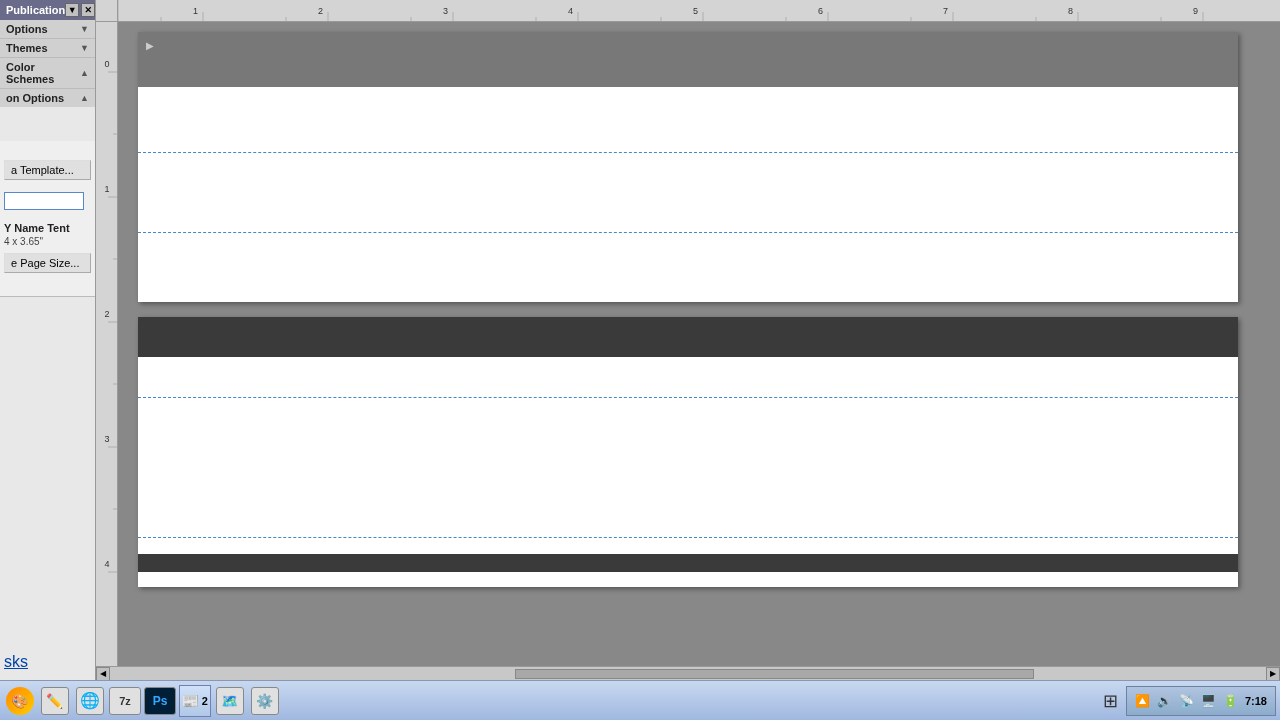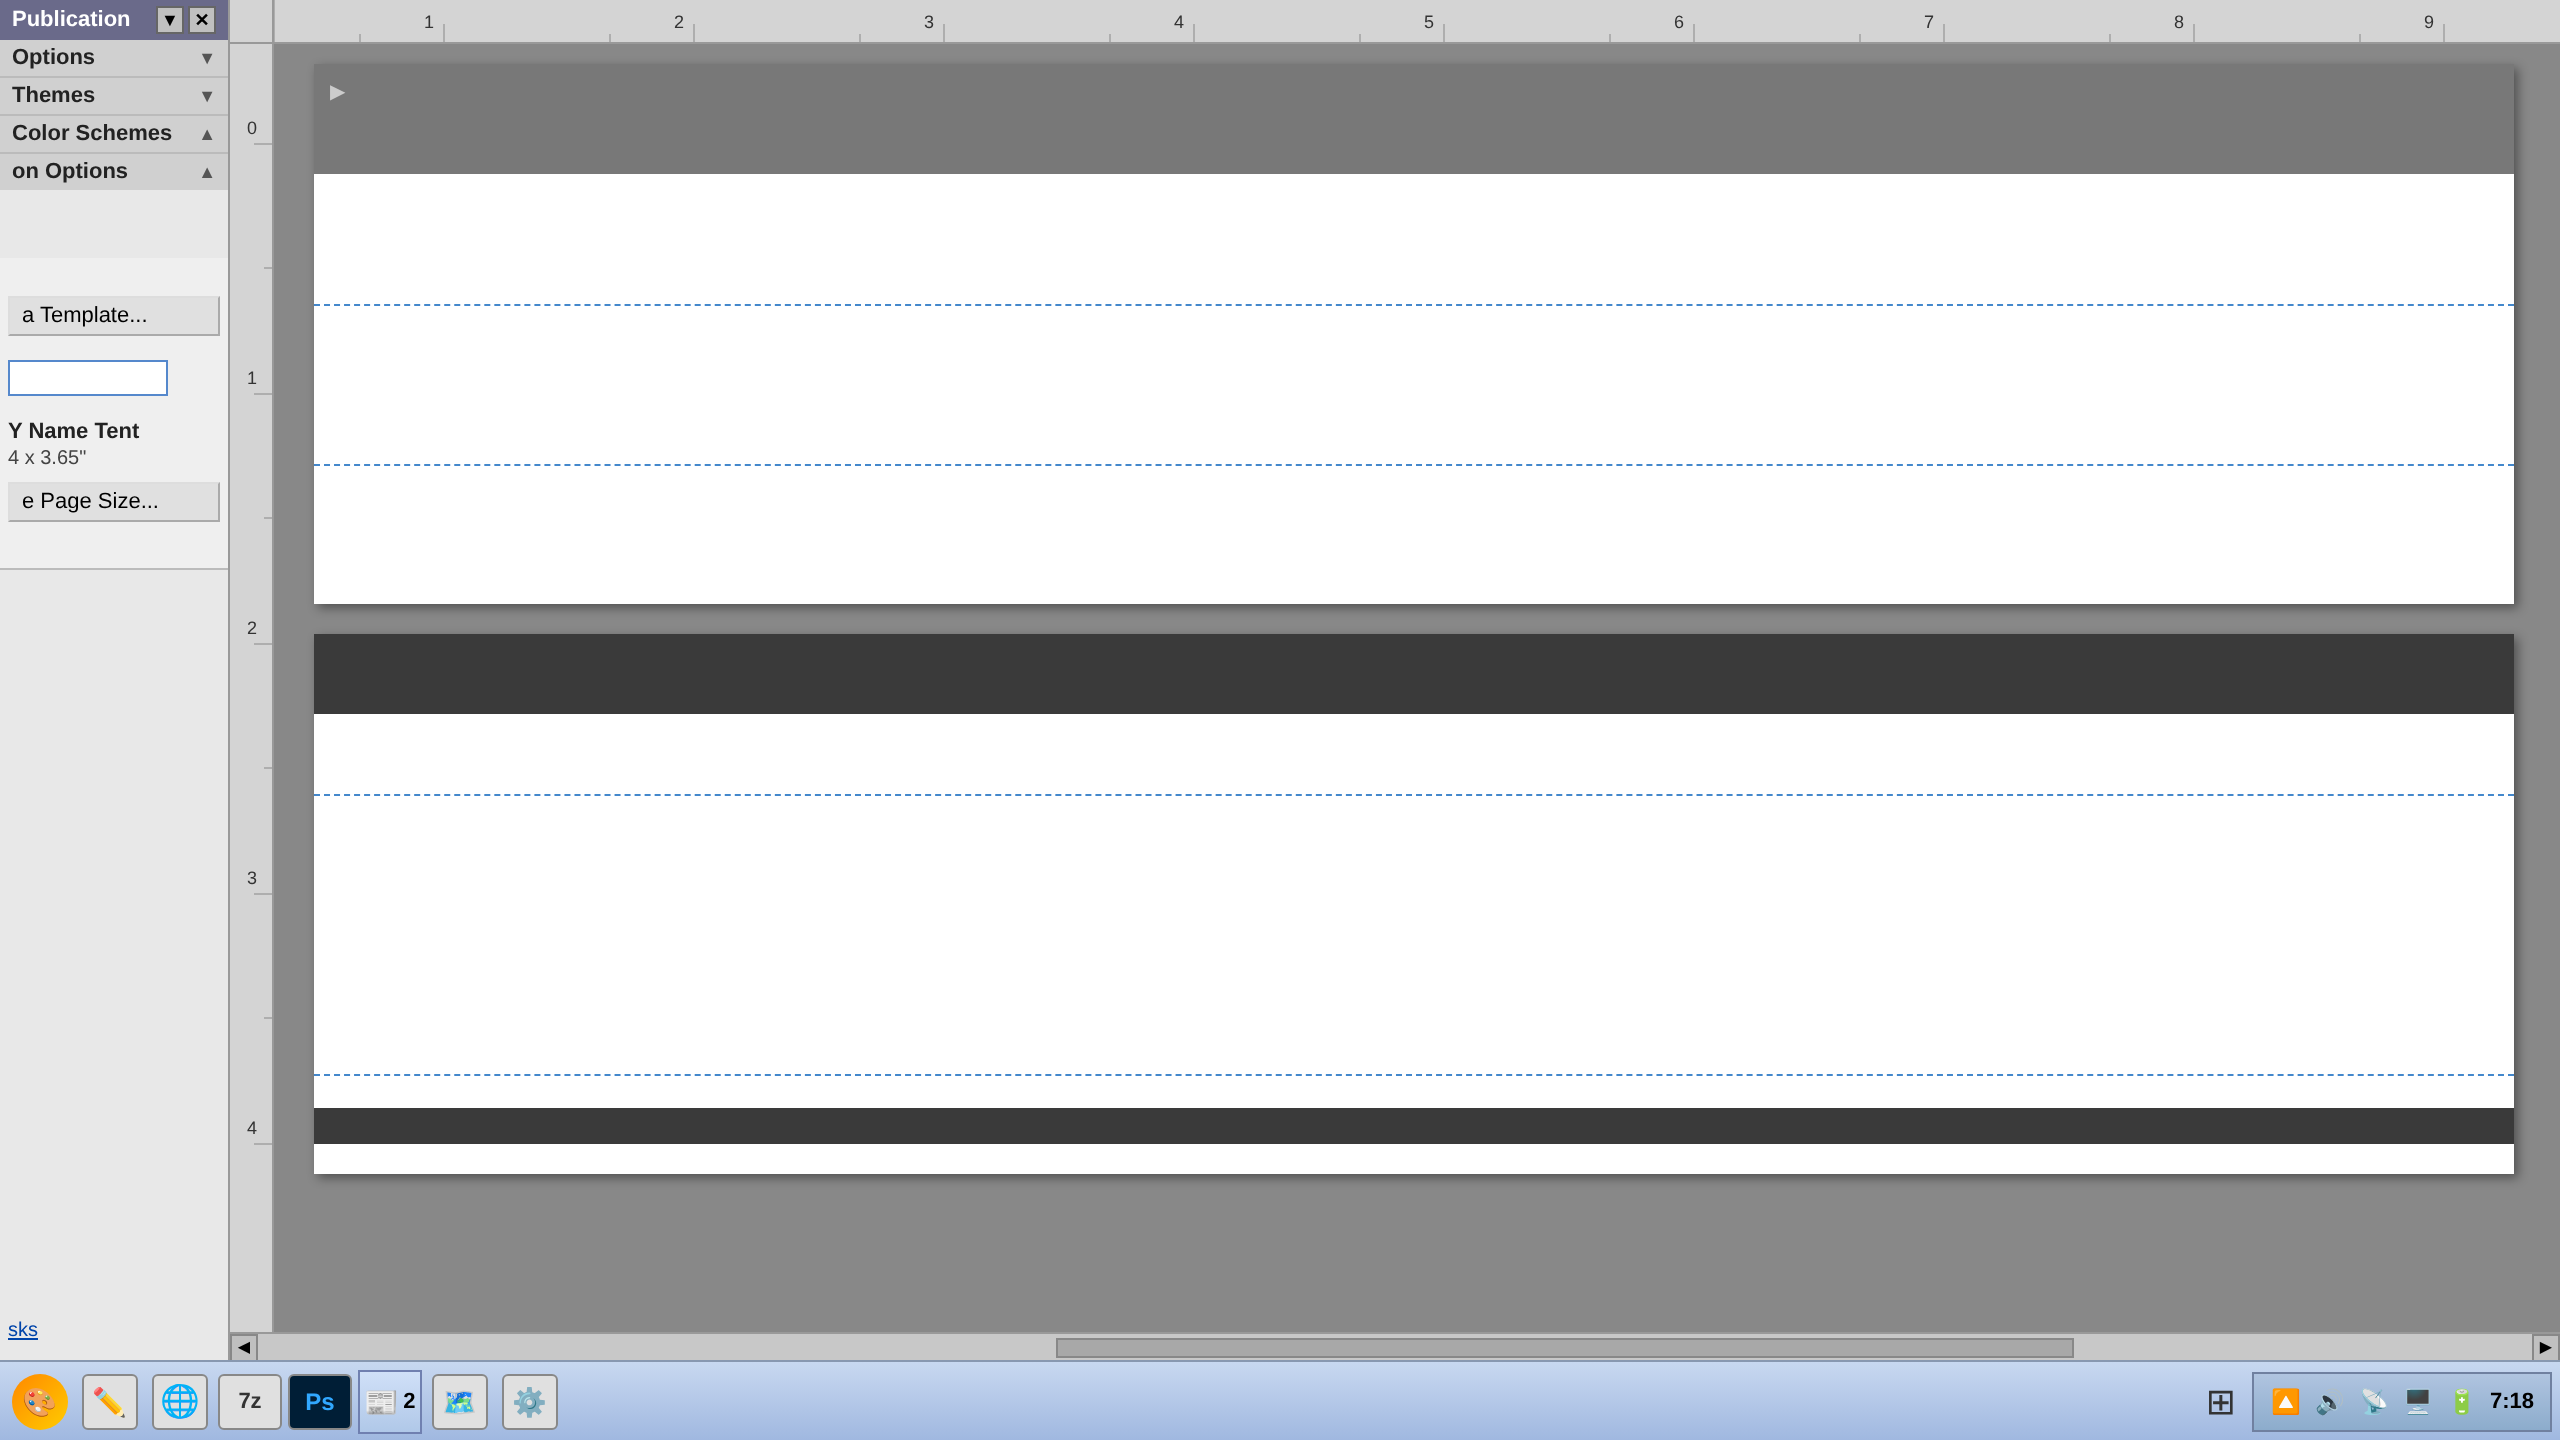--- a/index.html
+++ b/index.html
@@ -6,21 +6,21 @@
     body { width: 1280px; height: 720px; overflow: hidden; font-family: 'Segoe UI', Tahoma, sans-serif; font-size: 12px; background: #c0c0c0; }
 
     
     .app-container { display: flex; flex-direction: column; width: 1280px; height: 720px; }
 
     
     .main-area { display: flex; flex: 1; overflow: hidden; }
 
     
     .sidebar {
-      width: 115px;
+      width: 96px;
       background: #e8e8e8;
       border-right: 1px solid #999;
       display: flex;
       flex-direction: column;
       overflow: hidden;
       flex-shrink: 0;
     }
 
     .sidebar-title-bar {
       background: #6a6a8a;
@@ -123,21 +123,21 @@
       margin-bottom: 6px;
       display: block;
     }
 
     .sidebar-links {
       padding: 6px 4px;
     }
 
     .sidebar-link {
       color: #0044aa;
-      font-size: 10px;
+      font-size: 16px;
       text-decoration: underline;
       cursor: pointer;
       display: block;
       margin-bottom: 3px;
     }
 
     
     .canvas-area {
       flex: 1;
       display: flex;

